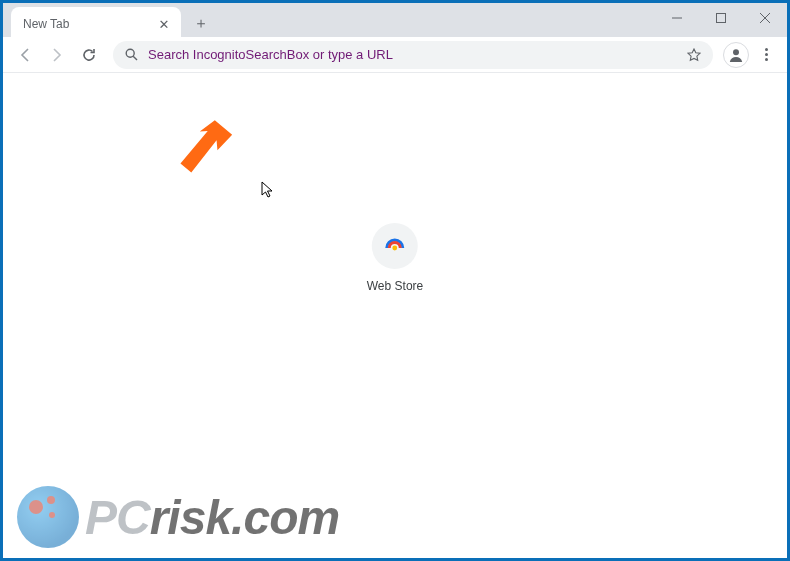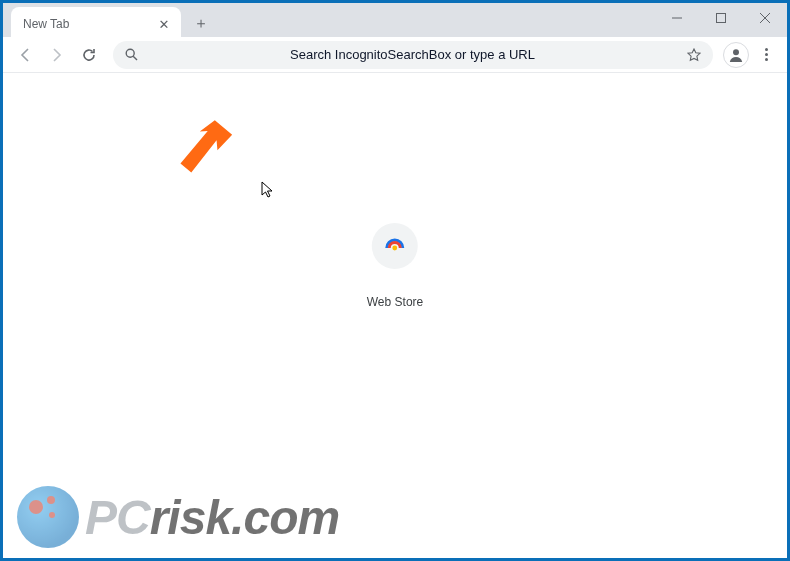--- a/index.html
+++ b/index.html
@@ -14,29 +14,29 @@
 .new-tab { width: 28px; height: 28px; display: flex; align-items: center; justify-content: center; color: #5f6368; font-size: 15px; margin-left: 6px; border-radius: 50%; }
 .window-controls { margin-left: auto; display: flex; height: 100%; }
 .wc-btn { width: 44px; height: 30px; display: flex; align-items: center; justify-content: center; color: #5f6368; }
 
 
 .toolbar { height: 36px; background: #fff; display: flex; align-items: center; padding: 0 8px; gap: 4px; border-bottom: 1px solid #e8eaed; }
 .nav-btn { width: 28px; height: 28px; display: flex; align-items: center; justify-content: center; color: #9aa0a6; border-radius: 50%; }
 .nav-btn.active { color: #5f6368; }
 .omnibox { flex: 1; height: 28px; background: #f1f3f4; border-radius: 14px; display: flex; align-items: center; padding: 0 12px; margin: 0 6px; gap: 10px; }
 .omnibox-search-icon { color: #5f6368; display: flex; }
-.omnibox-text { font-size: 13px; color: #0f172a; flex: 1; text-align: center; }
+.omnibox-text { font-size: 13px; color: #701a75; flex: 1; }
 .star-btn { color: #5f6368; display: flex; }
 .avatar { width: 26px; height: 26px; border-radius: 50%; border: 1px solid #dadce0; display: flex; align-items: center; justify-content: center; color: #5f6368; }
 .menu-btn { width: 26px; height: 26px; display: flex; align-items: center; justify-content: center; color: #5f6368; flex-direction: column; gap: 2px; }
 .menu-dot { width: 3px; height: 3px; background: #5f6368; border-radius: 50%; }
 
 
 .content { position: relative; height: calc(100% - 70px); background: #fff; }
-.shortcut { position: absolute; left: 50%; top: 150px; transform: translateX(-50%); display: flex; flex-direction: column; align-items: center; gap: 26px; }
+.shortcut { position: absolute; left: 50%; top: 150px; transform: translateX(-50%); display: flex; flex-direction: column; align-items: center; gap: 10px; }
 .shortcut-circle { width: 46px; height: 46px; border-radius: 50%; background: #f1f3f4; display: flex; align-items: center; justify-content: center; }
 .shortcut-label { font-size: 12px; color: #3c4043; }
 
 
 .arrow { position: absolute; left: 165px; top: 44px; pointer-events: none; }
 
 
 .cursor { position: absolute; left: 258px; top: 108px; pointer-events: none; }
 
 

